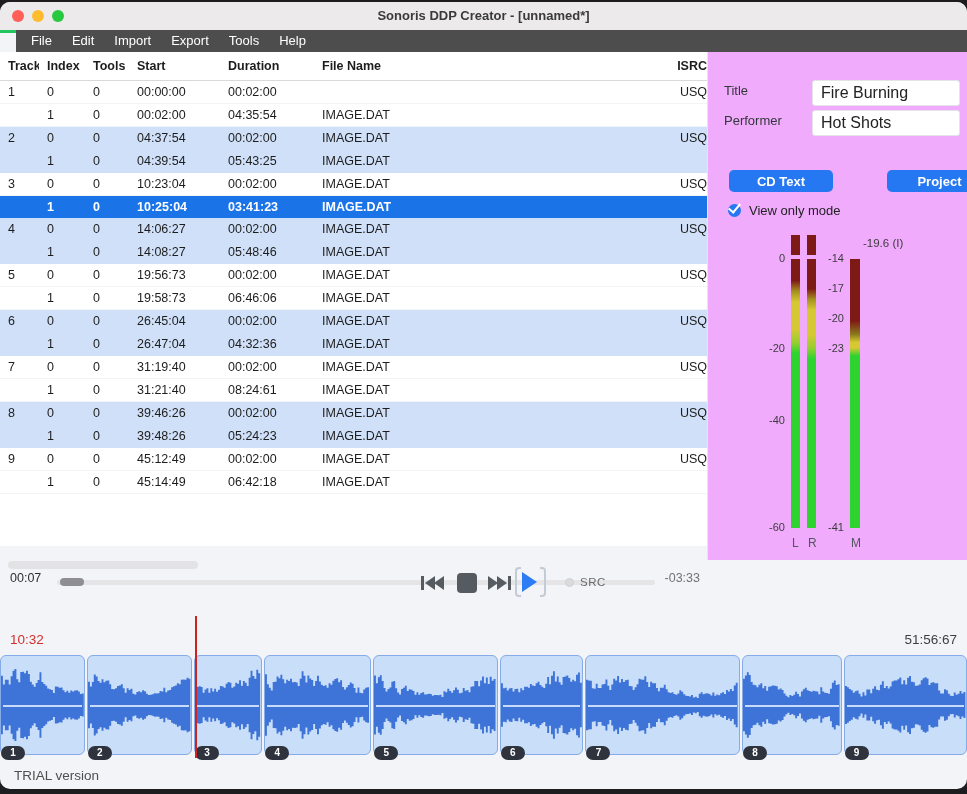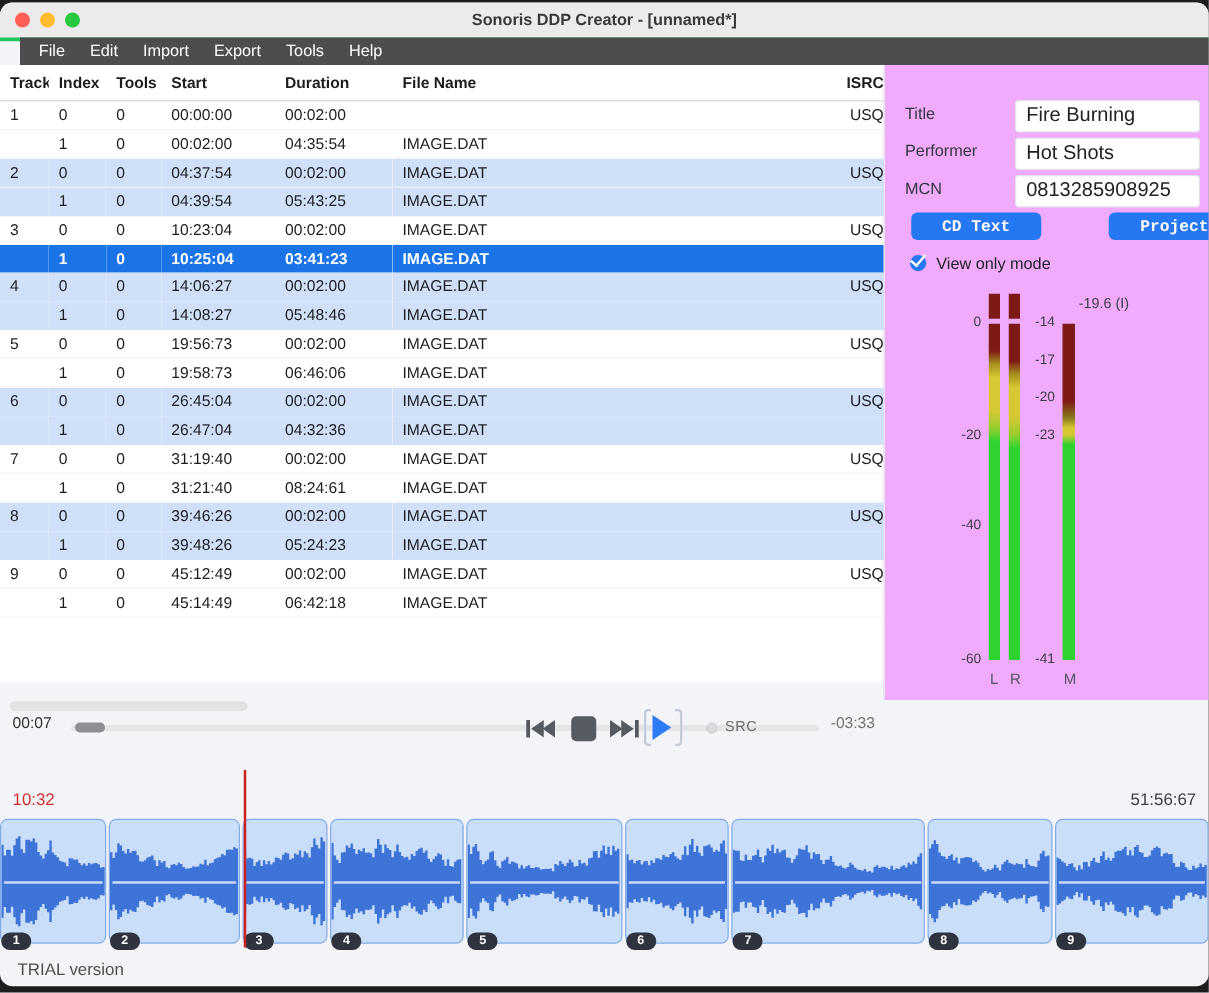--- a/index.html
+++ b/index.html
@@ -39,21 +39,21 @@
   .seek-thumb{position:absolute;left:60px;top:526px;width:24px;height:8px;background:#8f8f93;border-radius:4px;}
   
   .rpanel{position:absolute;left:707px;top:50px;width:260px;height:508px;background:#f0abfc;
           border-left:1px solid #e6e6e9;box-sizing:border-box;}
   .fldrow{position:absolute;left:0;width:100%;height:22px;}
   .fldrow .lbl{position:absolute;left:16px;top:3px;font-size:13px;color:#33363a;}
   .fldrow input{position:absolute;left:88px;top:0;width:148px;height:22px;box-sizing:border-box;
           border:1px solid #e4e4e8;border-radius:3px;background:#fff;font-size:16px;color:#222;
           padding:12px 8px;font-family:inherit;outline:none;margin-left:16px;}
   .btn{position:absolute;height:22px;background:#2577f2;color:#fff;border:none;border-radius:5px;
-       font-size:13px;font-weight:bold;font-family:Liberation Mono, monospace;}
+       font-size:13px;font-weight:bold;font-family:Liberation Sans, sans-serif;}
   .btn.cdtext{left:21px;top:118px;width:104px;}
   .btn.project{left:131px;top:118px;width:105px;margin-left:48px;}
   .chk{position:absolute;left:20px;top:150px;width:15px;height:15px;}
   .chk .circle{position:absolute;left:0;top:2px;width:13px;height:13px;border-radius:50%;background:#2577f2;}
   .chk .tick{position:absolute;left:3px;top:-1px;width:5px;height:10px;border:solid #fff;border-width:0 2px 2px 0;
        transform:rotate(40deg);} 
   .chk-label{position:absolute;left:41px;top:151px;font-size:13px;color:#222;}
   
   .clipL,.clipR{position:absolute;top:183px;height:20px;background:#7e1a15;}
   .clipL{left:83px;width:9px;} .clipR{left:99px;width:9px;}
@@ -311,24 +311,20 @@
   </div>
 
   <div class="rpanel">
     <div class="fldrow" style="top:28px">
       <span class="lbl">Title</span>
       <input value="Fire Burning" style="">
     </div>
     <div class="fldrow" style="top:58px">
       <span class="lbl">Performer</span>
       <input value="Hot Shots" style="">
-    </div>
-    <div class="fldrow" style="top:88px">
-      <span class="lbl">MCN</span>
-      <input value="0813285908925" style="">
     </div>
     <button class="btn cdtext">CD Text</button>
     <button class="btn project">Project</button>
     <span class="chk">
       <span class="circle"></span>
       <span class="tick"></span>
     </span>
     <span class="chk-label">View only mode</span>
 
     <div class="readout">-19.6 (I)</div>

